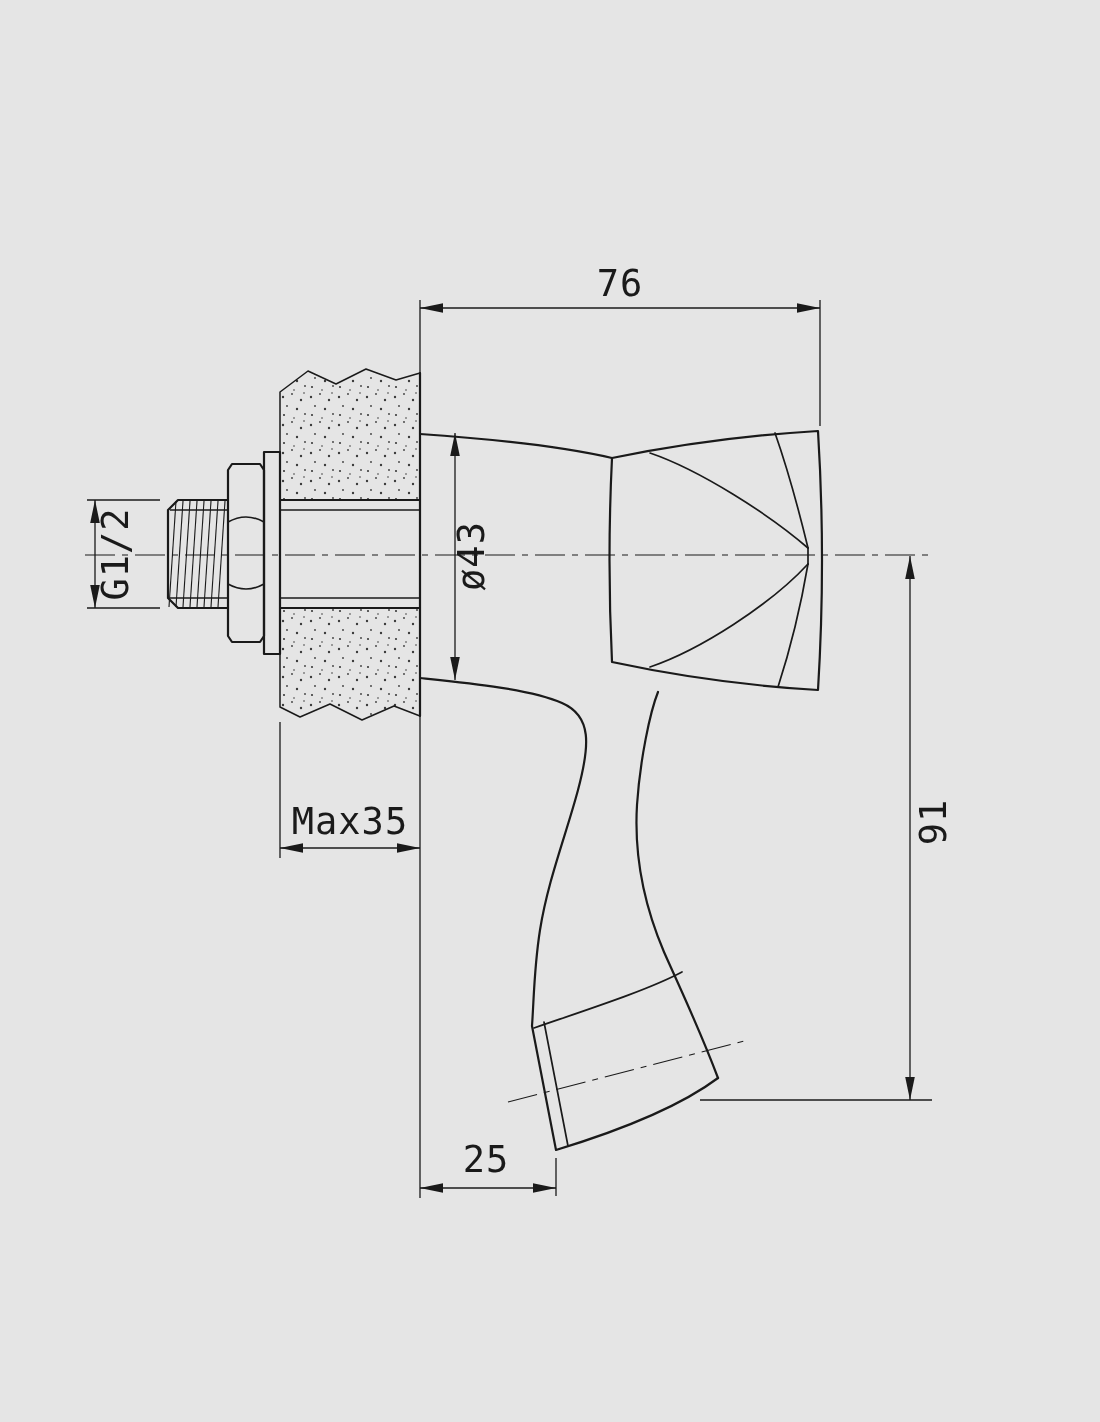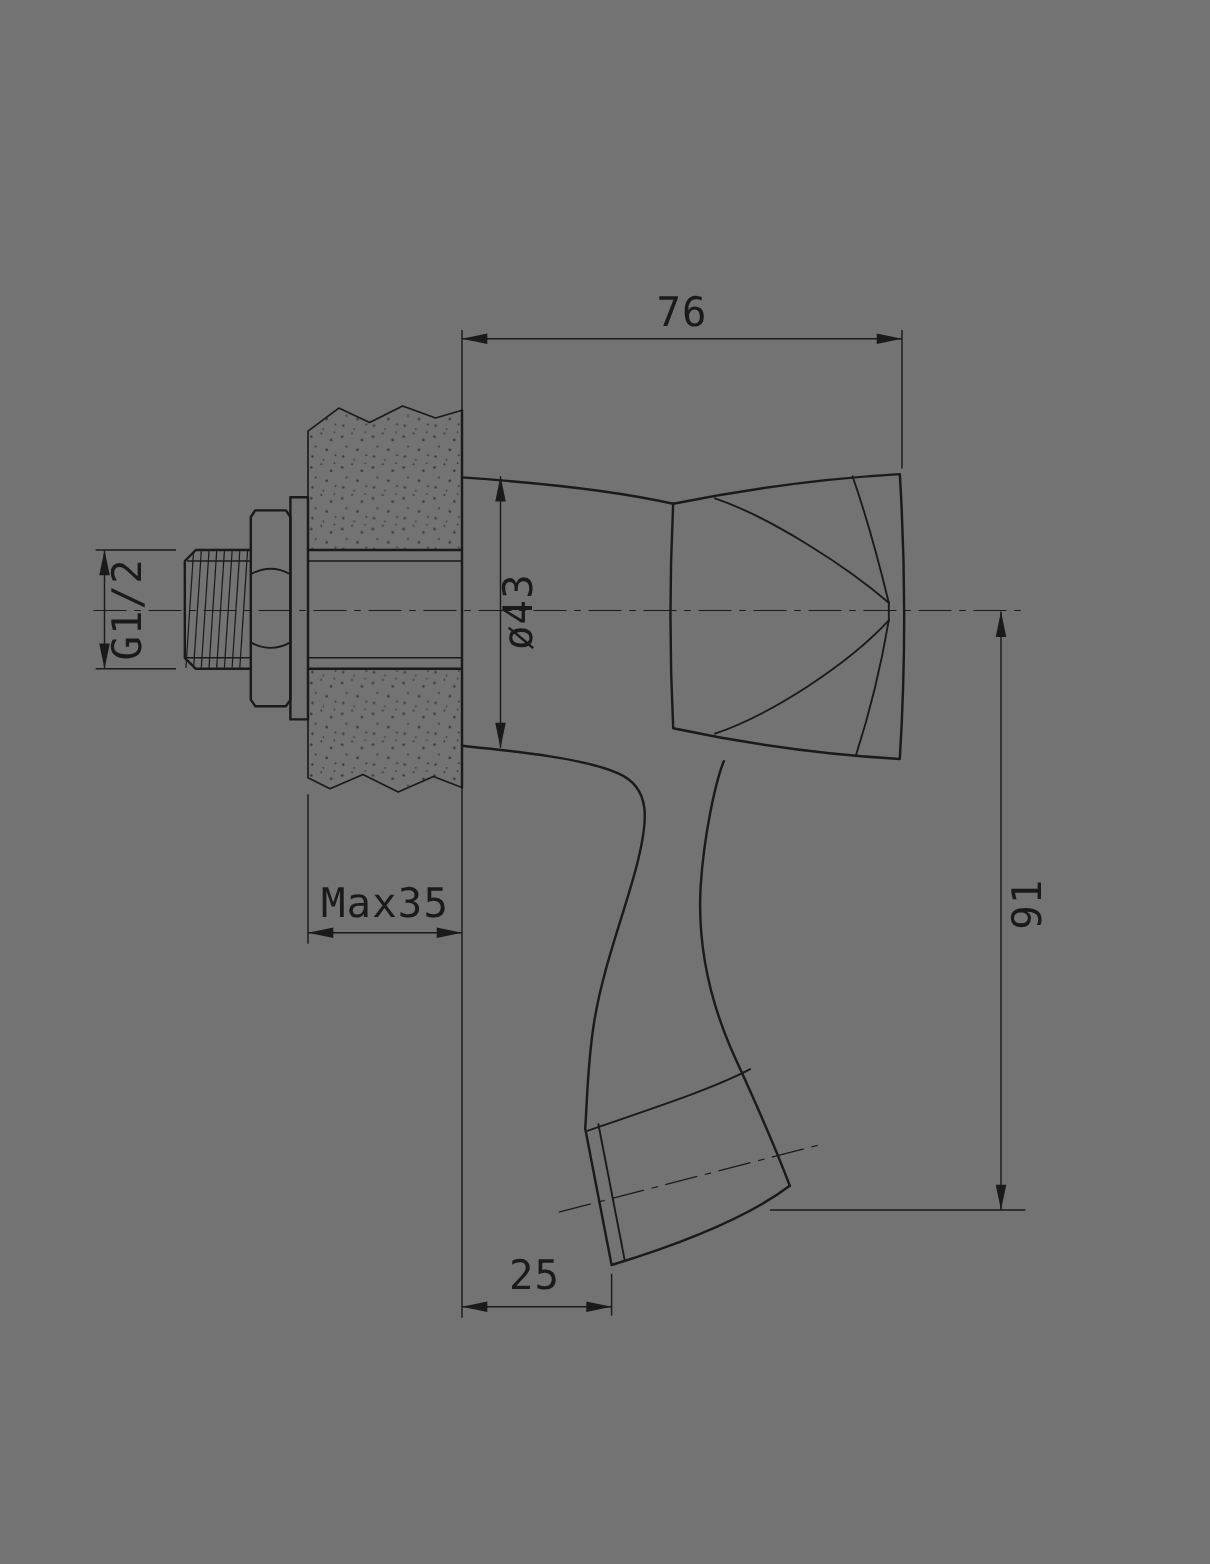--- a/index.html
+++ b/index.html
@@ -1,16 +1,16 @@
 <!DOCTYPE html>
 <html><head>
 <meta charset="utf-8">
 <style>
   html,body{margin:0;padding:0;background:#ffffff;}
-  .page{position:relative;width:1100px;height:1422px;background:#737373;overflow:hidden;
+  .page{position:relative;width:1100px;height:1422px;background:#e5e5e5;overflow:hidden;
         font-family:"DejaVu Sans Mono","Liberation Mono",monospace;}
   svg{display:block;}
   
   .ol{fill:none;stroke:#1a1a1a;stroke-width:2.2;stroke-linecap:round;stroke-linejoin:round;}
   .ml{fill:none;stroke:#1a1a1a;stroke-width:1.7;stroke-linecap:round;stroke-linejoin:round;}
   .tl{fill:none;stroke:#1a1a1a;stroke-width:1.3;stroke-linecap:butt;}
   .dl{fill:none;stroke:#1a1a1a;stroke-width:1.3;}
   .cl{fill:none;stroke:#1a1a1a;stroke-width:1.1;stroke-dasharray:30 7 6 7;}
   .hatch{fill:none;stroke:#1a1a1a;stroke-width:1.1;}
   .ar{fill:#1a1a1a;stroke:none;}

